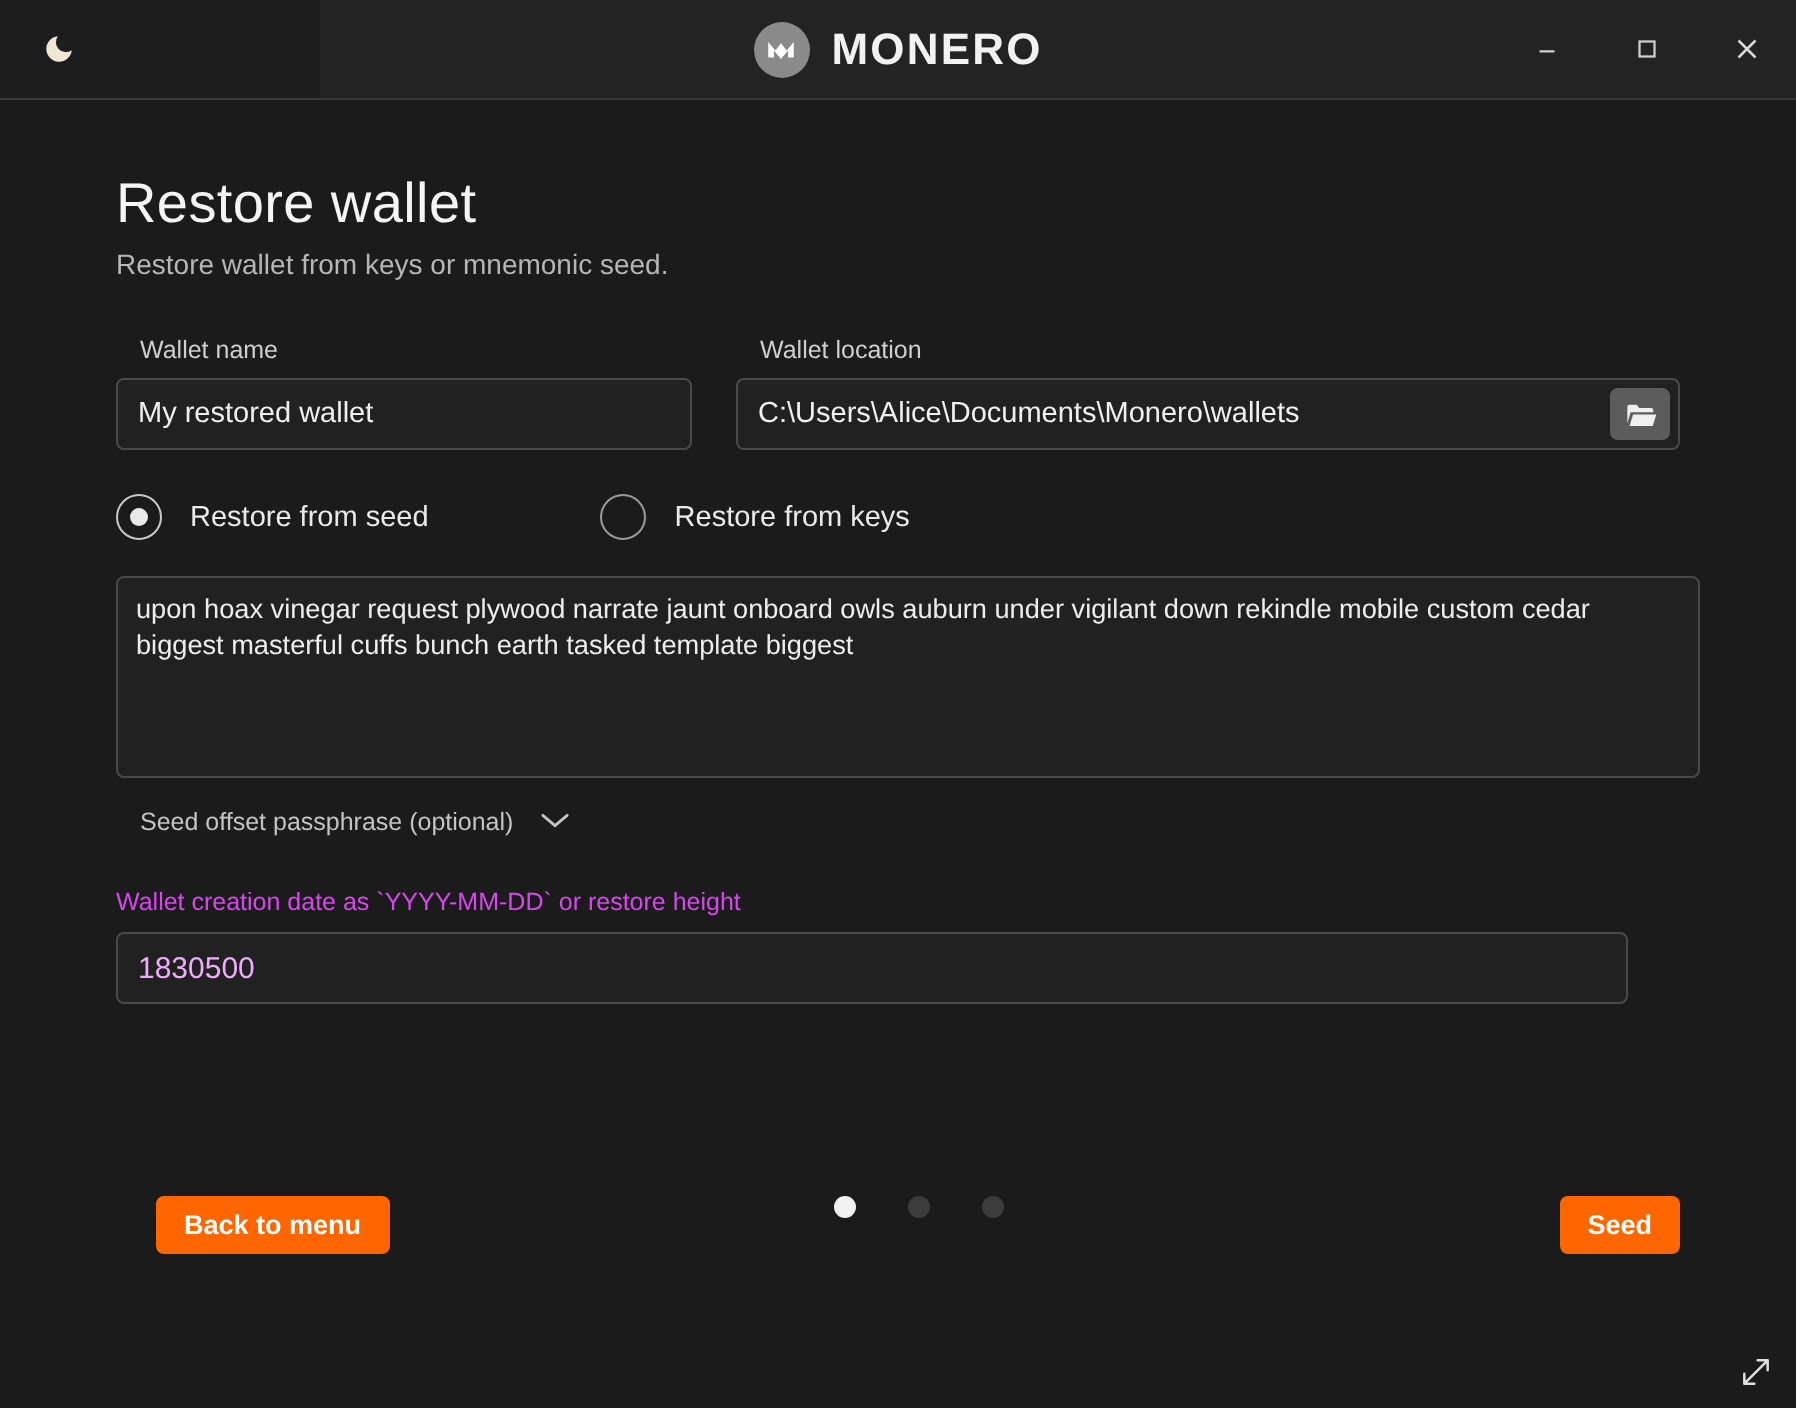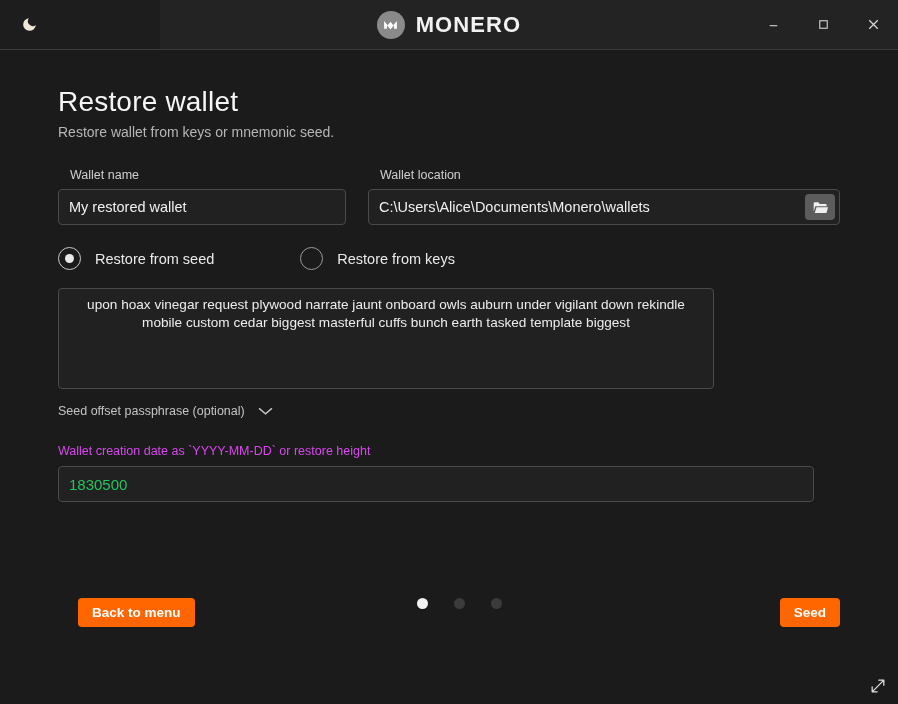--- a/index.html
+++ b/index.html
@@ -198,41 +198,40 @@
     width: 9px;
     height: 9px;
     border-radius: 50%;
     background: transparent;
   }
   .radio-opt.selected .radio-dot { background: #e9e9e9; }
   .radio-label { font-size: 14.5px; color: #eaeaea; }
 
   
   .seed-box {
-    width: 656px;
+    width: 792px;
     height: 101px;
     background: #212121;
     border: 1px solid #4a4a4a;
     border-radius: 4px;
     box-sizing: border-box;
     padding: 7px 9px;
     font-size: 13.6px;
     line-height: 18px;
     color: #ededed;
     overflow: hidden;
     cursor: text;
-    text-align: center;
   }
 
   
   .collapse-row {
     display: inline-flex;
     align-items: center;
     gap: 13px;
-    margin: 13px 0 0 0;
+    margin: 13px 0 0 12px;
     cursor: pointer;
   }
   .collapse-label { font-size: 12.5px; color: #c4c4c4; }
 
   
   .height-block { margin-top: 24px; }
   .height-label {
     font-size: 12.5px;
     color: #d946ef;
     margin-bottom: 8px;
@@ -241,21 +240,21 @@
     width: 756px;
     height: 36px;
     background: #212121;
     border: 1px solid #4a4a4a;
     border-radius: 4px;
     box-sizing: border-box;
     display: flex;
     align-items: center;
     padding: 0 10px;
     font-size: 15px;
-    color: #22c55e;
+    color: #f0abfc;
     cursor: text;
   }
 
   
   .footer {
     position: absolute;
     left: 58px;
     right: 58px;
     bottom: 77px;
     display: flex;

